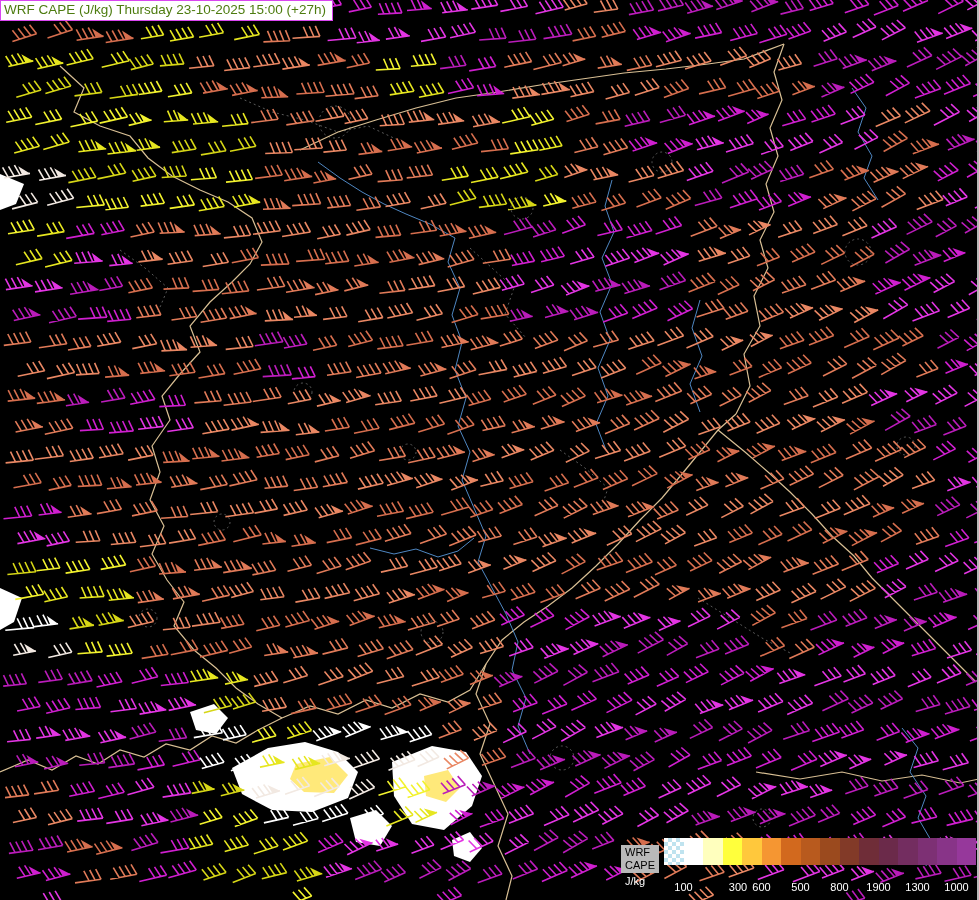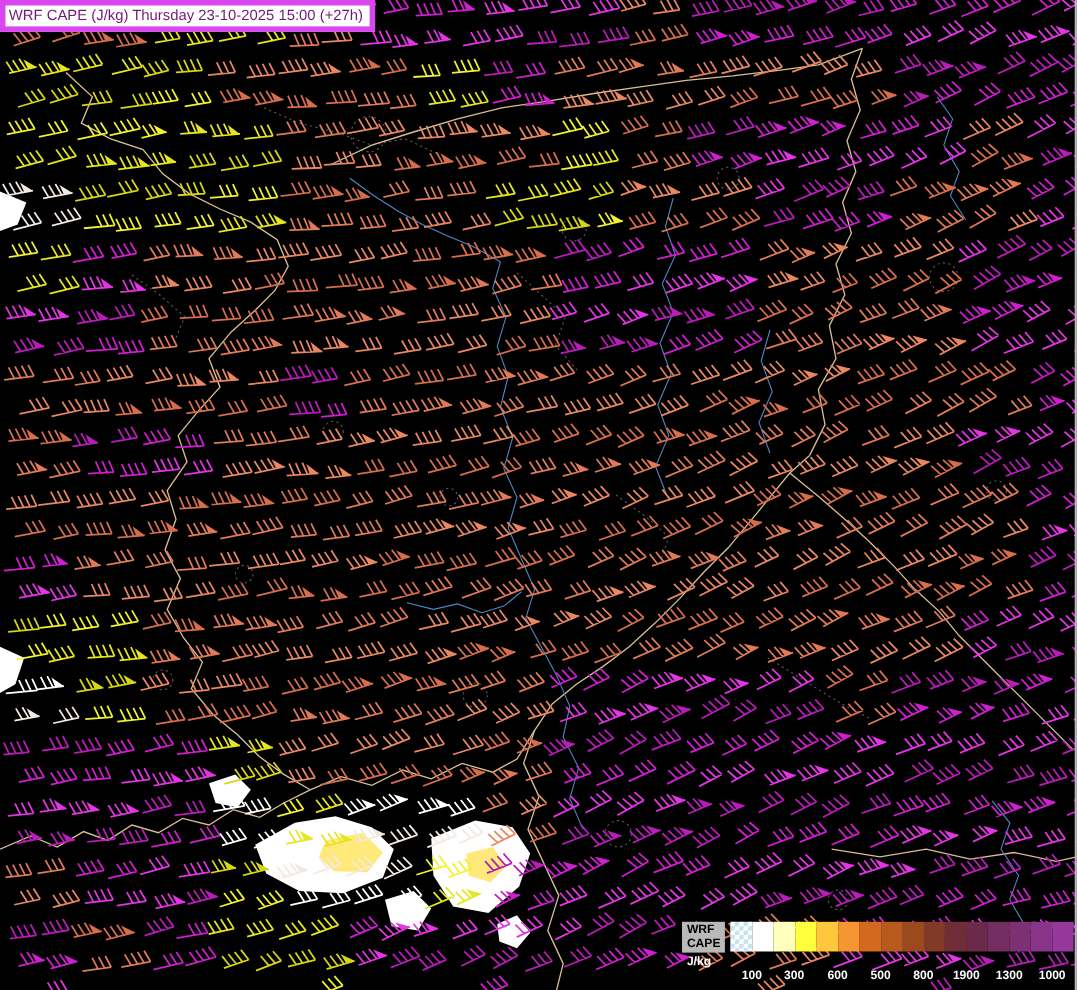--- a/index.html
+++ b/index.html
@@ -3,26 +3,26 @@
 <meta charset="utf-8">
 <style>
   html,body{margin:0;padding:0;background:#1a1a1a;}
   .stage{
     position:relative;width:979px;height:900px;background:#000;
     overflow:hidden;font-family:"Liberation Sans",sans-serif;
   }
   .stage svg{position:absolute;left:0;top:0;}
   .titlebox{position:absolute;left:0;top:0;}
   .titleline{
-    width:fit-content;background:#ffffff;color:#701a75;border:5px solid #d946ef;
+    width:fit-content;background:#ffffff;color:#4d7c0f;border:1px solid #d946ef;
     font-size:13.5px;line-height:18px;padding:0 6px 1px 3px;white-space:nowrap;
   }
   .titleline.second{margin-top:-1px;}
   .legend{
-    position:absolute;right:3px;bottom:6px;display:flex;align-items:flex-start;gap:5px;font-weight:bold;
+    position:absolute;right:3px;bottom:6px;display:flex;align-items:center;gap:5px;
   }
   .legend-left{display:flex;flex-direction:column;font-size:11px;line-height:13px;}
   .legend-grey{color:#000;padding:1px 4px;}
   .legend-units{color:#fff;padding:2px 4px 0 4px;}
   .legend-right{display:flex;flex-direction:column;gap:14px;}
   .swatches{display:flex;height:27px;}
   .swatch{width:19.5px;height:100%;}
   .checker{
     background-color:#ffffff;
     background-image:
@@ -132,21 +132,21 @@
           <div class="swatch" style="background: rgb(130, 58, 40);"></div>
           <div class="swatch" style="background: rgb(111, 45, 56);"></div>
           <div class="swatch" style="background: rgb(107, 42, 74);"></div>
           <div class="swatch" style="background: rgb(115, 45, 96);"></div>
           <div class="swatch" style="background: rgb(125, 48, 116);"></div>
           <div class="swatch" style="background: rgb(136, 52, 136);"></div>
           <div class="swatch" style="background: rgb(150, 56, 155);"></div>
         </div>
       <div class="ticks" id="legend-ticks">
           <span class="tick" style="left: 19.5px;">100</span>
-          <span class="tick" style="left: 58px;">300</span>
+          <span class="tick" style="left: 74px;">300</span>
           <span class="tick" style="left: 97.5px;">600</span>
           <span class="tick" style="left: 136.5px;">500</span>
           <span class="tick" style="left: 175.5px;">800</span>
           <span class="tick" style="left: 214.5px;">1900</span>
           <span class="tick" style="left: 253.5px;">1300</span>
           <span class="tick" style="left: 292.5px;">1000</span>
         </div>
     </div>
   </div>
 

